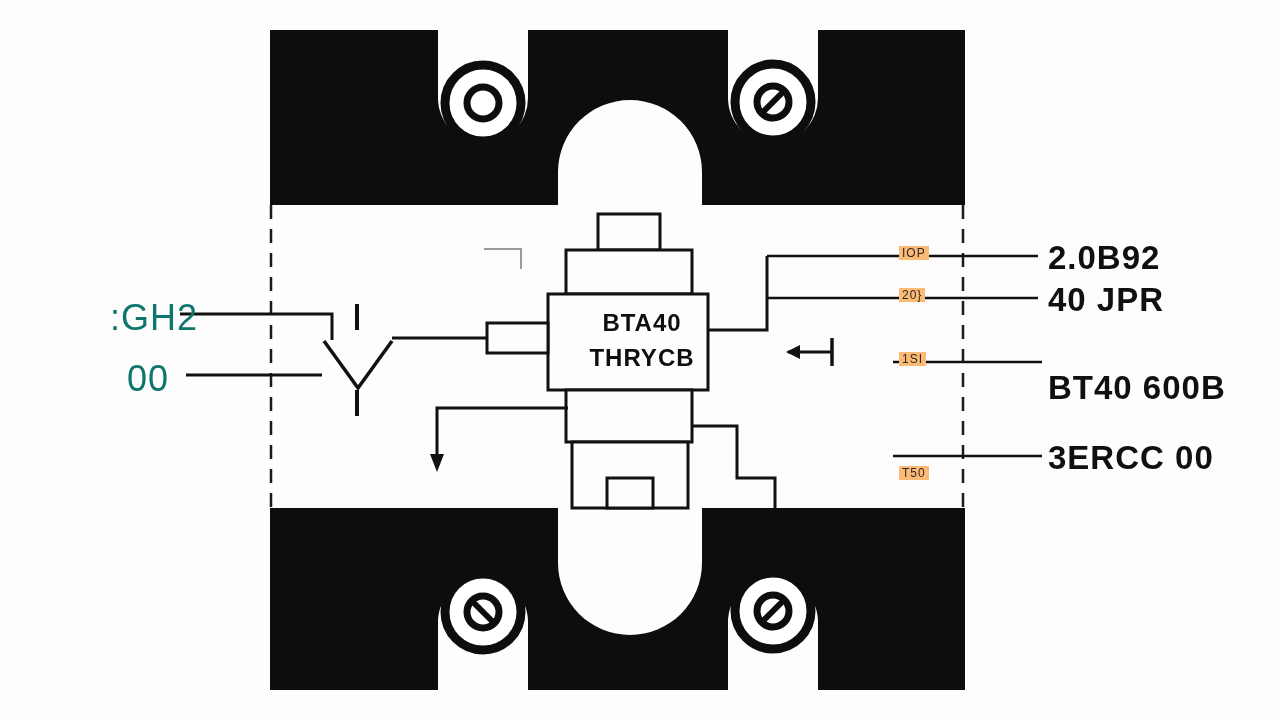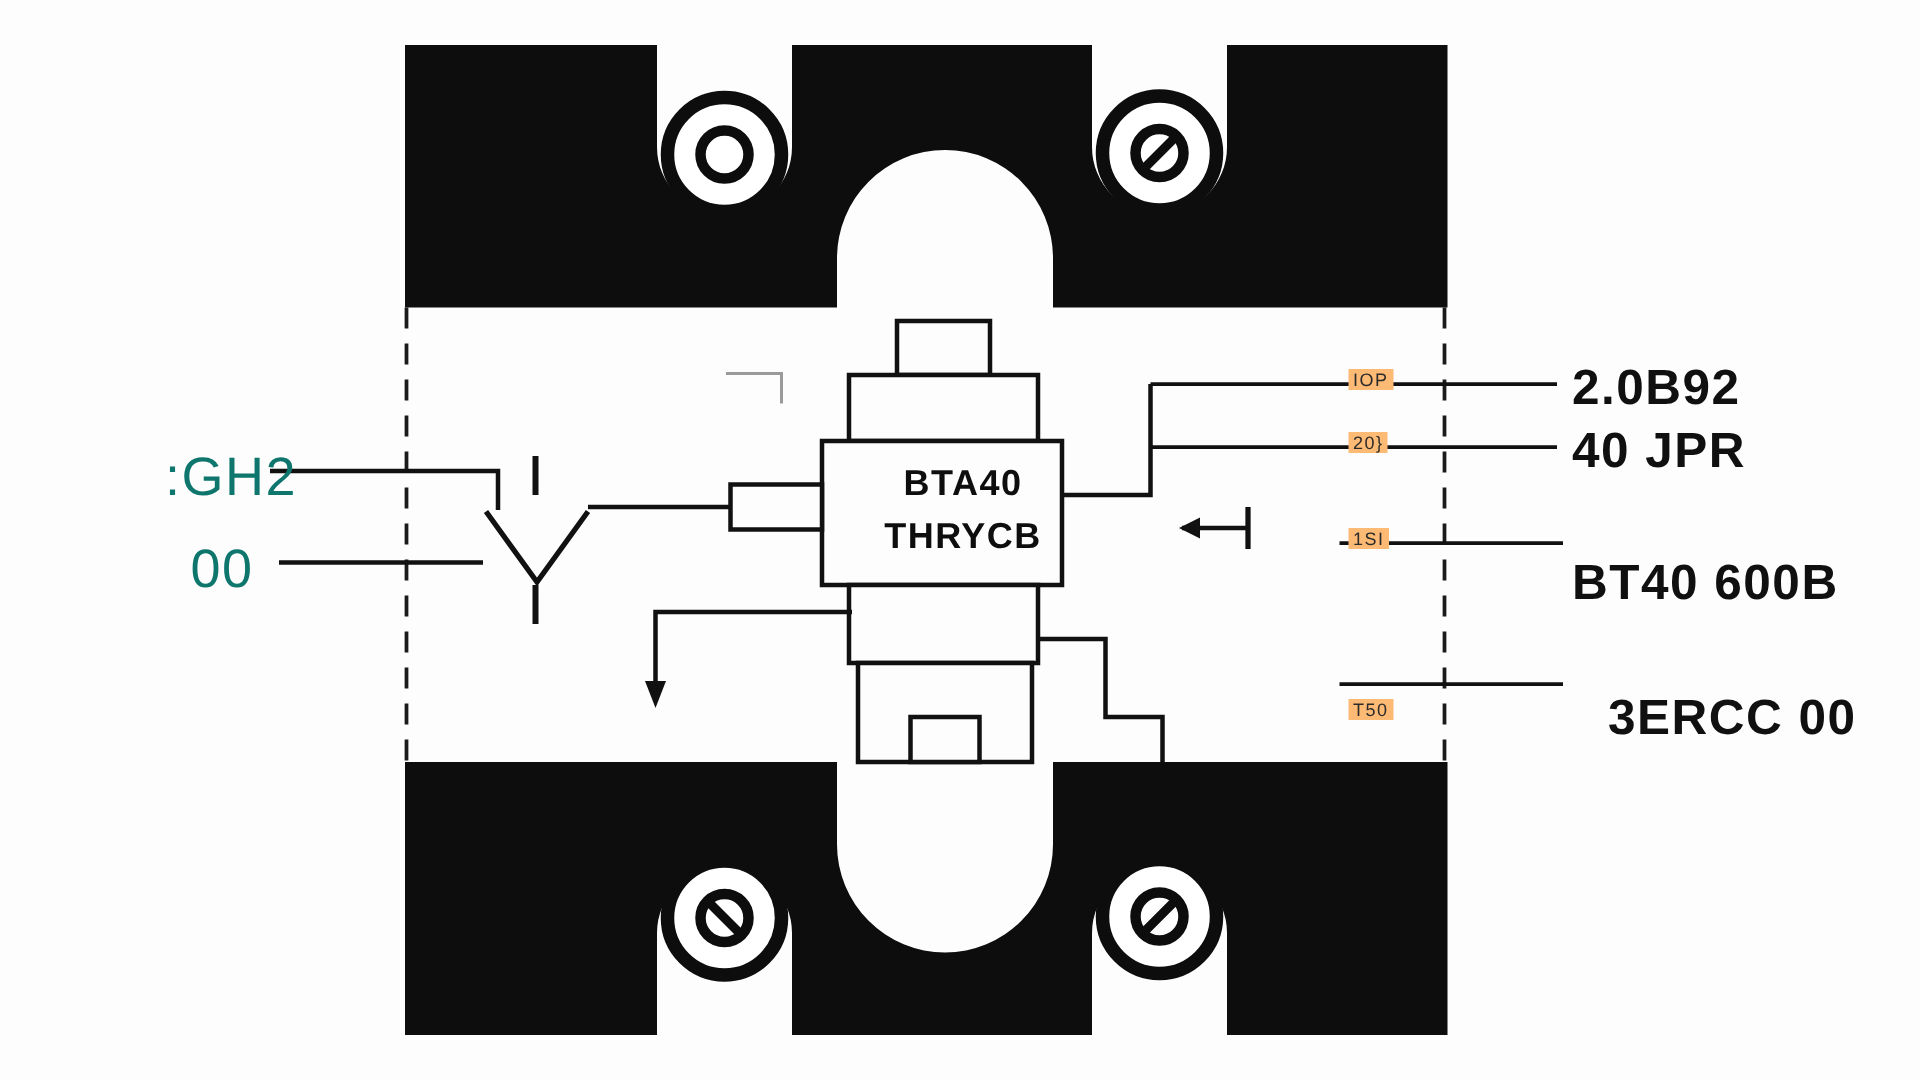--- a/index.html
+++ b/index.html
@@ -110,15 +110,15 @@
   </div>
 
   <div class="lbl pin" style="left:899px;top:246px;">IOP</div>
   <div class="lbl pin" style="left:899px;top:288px;">20}</div>
   <div class="lbl pin" style="left:899px;top:352px;">1SI</div>
   <div class="lbl pin" style="left:899px;top:446px;margin-top:20px;">T50</div>
 
   <div class="lbl val" style="left:1048px;top:239px;">2.0B92</div>
   <div class="lbl val" style="left:1048px;top:281px;">40 JPR</div>
   <div class="lbl val" style="left:1048px;top:345px;margin-top:24px;">BT40 600B</div>
-  <div class="lbl val" style="left:1048px;top:459px;margin-left:24px;">3ERCC 00</div>
+  <div class="lbl val" style="left:1048px;top:439px;">3ERCC 00</div>
 
 </div>
 
 </body></html>

